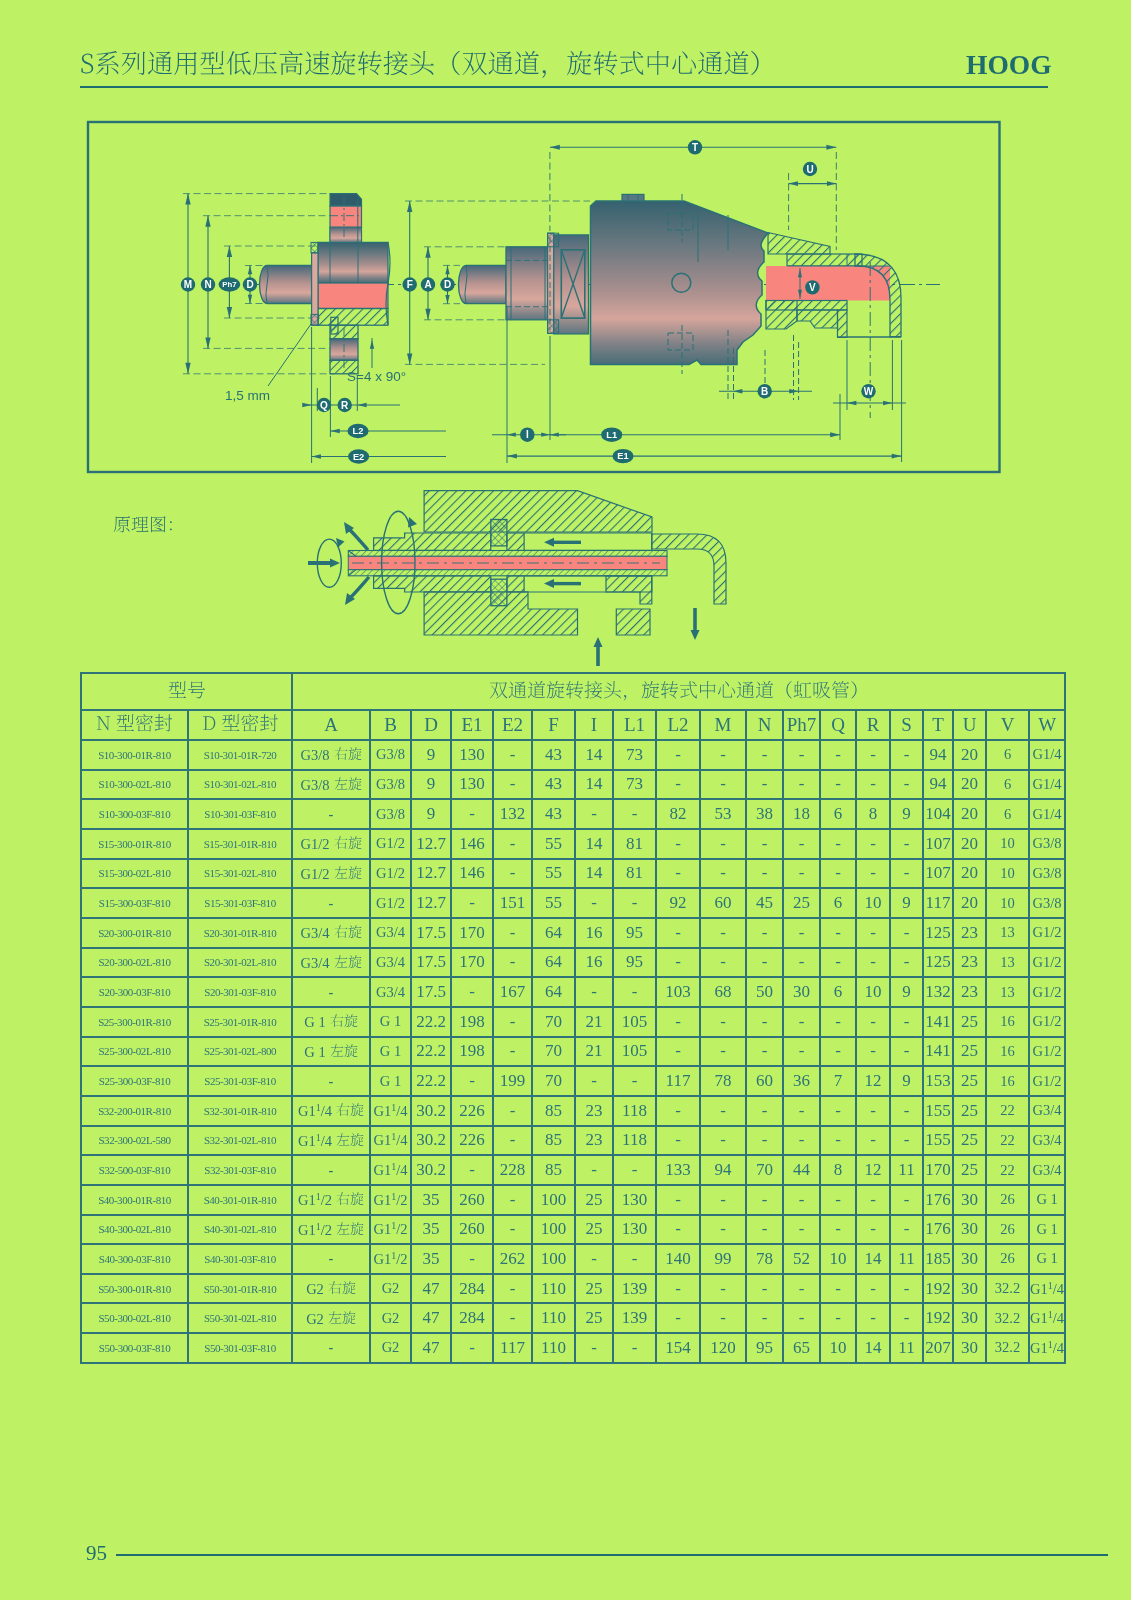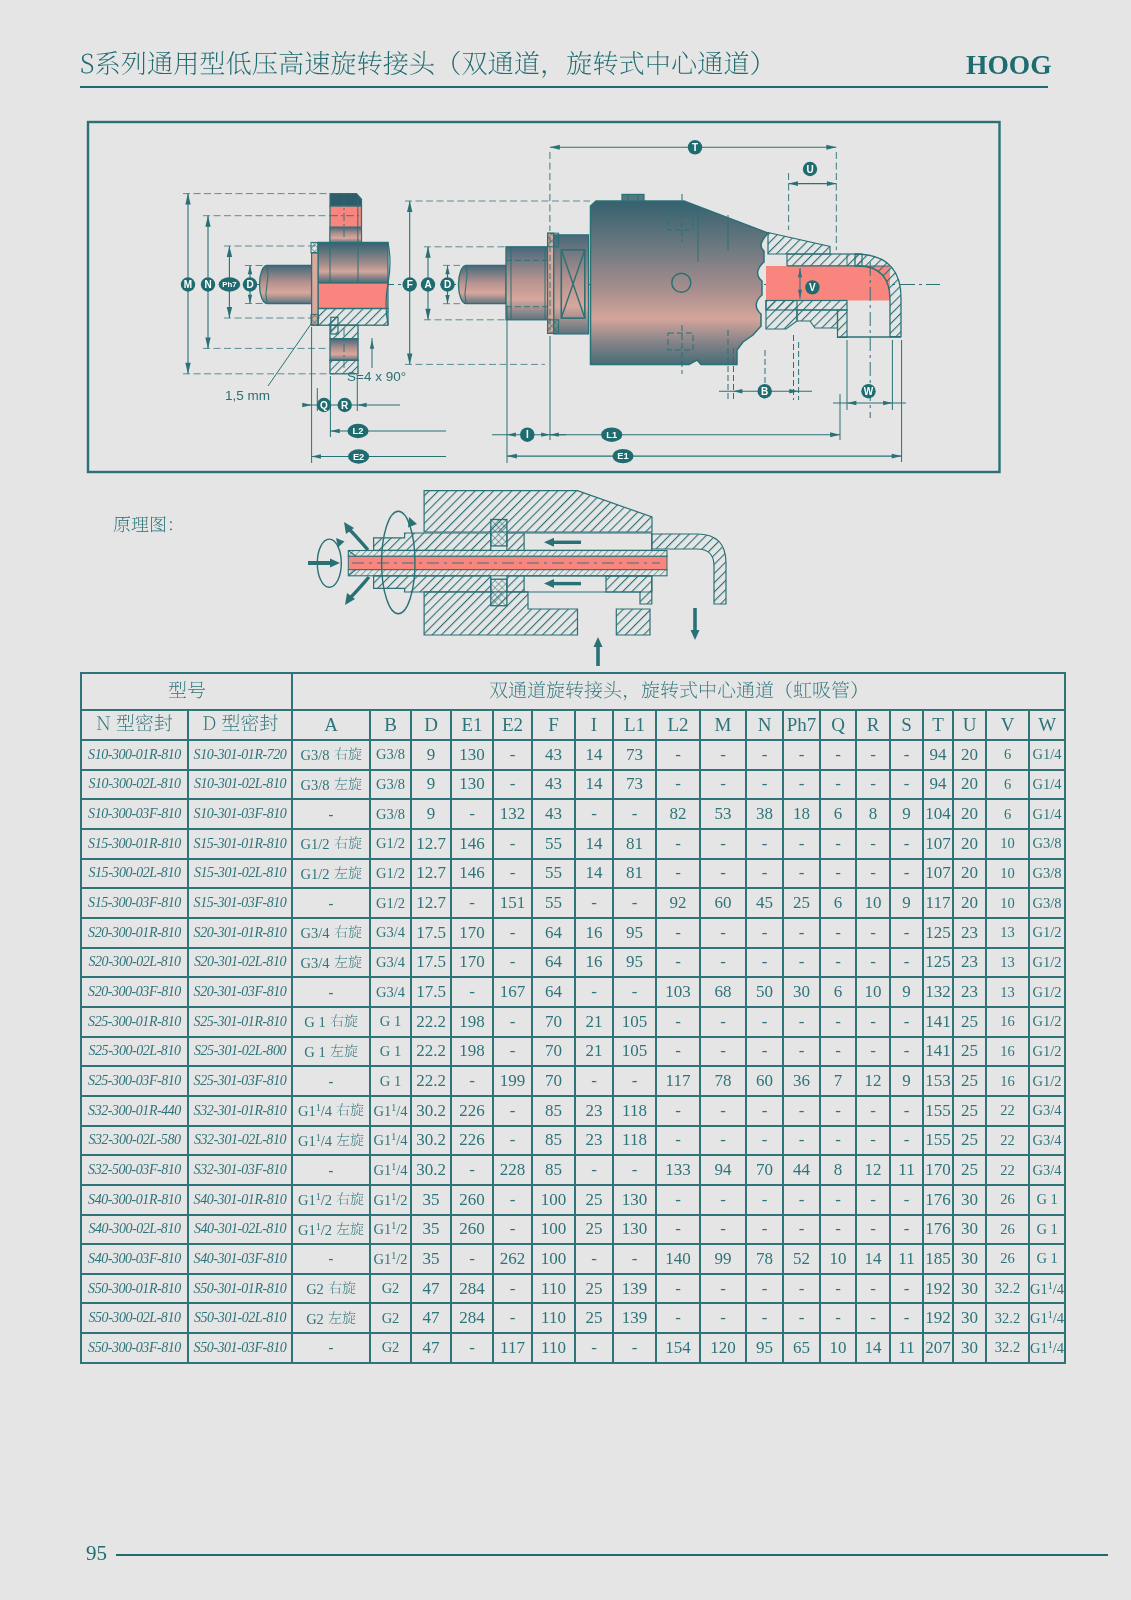--- a/index.html
+++ b/index.html
@@ -1,30 +1,30 @@
 <!DOCTYPE html>
 <html><head><meta charset="utf-8">
 <style>
 html,body{margin:0;padding:0;background:#f8867f;}
-#page{position:relative;width:1131px;height:1600px;background:#e5e5e5;overflow:hidden;
+#page{position:relative;width:1131px;height:1600px;background:#bef264;overflow:hidden;
  font-family:"Liberation Serif",serif;}
 #title{position:absolute;left:80px;top:47px;}
 #hoog{position:absolute;left:966px;top:49px;font-family:"Liberation Serif",serif;
  font-weight:bold;font-size:27.5px;color:#1e6b70;letter-spacing:0;}
 #rule{position:absolute;left:80px;top:86px;width:968px;height:2.4px;background:#1e6b70;}
 #dwg{position:absolute;left:0;top:0;}
 #tblwrap{position:absolute;left:80px;top:672px;}
 table{border-collapse:collapse;table-layout:fixed;width:985px;}
 td{border:2px solid #2e7479;text-align:center;vertical-align:middle;color:#2d747a;
  font-size:17px;padding:0;overflow:hidden;white-space:nowrap;}
 tr{height:29.67px;}
 tr.h1{height:37px;}
 tr.h2{height:27px;}
 tr.h2 td{font-size:19px;}
-td.mod{font-size:14px;letter-spacing:-0.45px;font-style:italic;}
+td.mod{font-size:11px;letter-spacing:-0.45px;}
 td.sm{font-size:14.5px;}
 td.ac{font-size:14.5px;}
 .sup{font-size:10px;vertical-align:5px;}
 .dash{font-weight:bold;}
 #pageno{position:absolute;left:86px;top:1541px;font-size:21px;color:#1e6b70;}
 #footline{position:absolute;left:116px;top:1554px;width:992px;height:2px;background:#1e6b70;}
 svg{display:inline-block}
 </style></head>
 <body>
 <div id="page">
@@ -708,21 +708,21 @@
             <td>7</td>
             <td>12</td>
             <td>9</td>
             <td>153</td>
             <td>25</td>
             <td class="sm">16</td>
             <td class="sm">G1/2</td>
           </tr>
 
 <tr>
-            <td class="mod">S32-300-01R-440</td>
+            <td class="mod">S32-200-01R-810</td>
             <td class="mod">S32-301-01R-810</td>
             <td class="ac"><span class="acl">G1<span class="sup">1</span>/4<svg width="28" height="17" viewBox="0 -14 28 17" style="overflow:visible;vertical-align:-2px;margin-left:4px">
                   <path fill="#2d747a" d="M0.6 -8.6H11.7L12.3 -9.4Q12.3 -9.4 12.4 -9.3Q12.5 -9.2 12.7 -9.0Q12.9 -8.9 13.1 -8.7Q13.3 -8.6 13.4 -8.4Q13.4 -8.2 13.1 -8.2H0.7ZM5.8 -11.7 7.1 -11.4Q7.0 -11.3 6.9 -11.2Q6.8 -11.1 6.5 -11.1Q6.2 -10.0 5.7 -8.7Q5.3 -7.4 4.6 -6.2Q3.9 -5.0 2.9 -3.9Q2.0 -2.8 0.7 -2.0L0.6 -2.2Q1.7 -3.0 2.6 -4.1Q3.4 -5.2 4.1 -6.5Q4.7 -7.8 5.2 -9.1Q5.6 -10.4 5.8 -11.7ZM4.0 -5.1V-5.5L4.8 -5.1H10.9L11.2 -5.6L12.1 -4.9Q12.1 -4.8 11.9 -4.7Q11.8 -4.7 11.6 -4.6V0.6Q11.6 0.7 11.4 0.8Q11.2 0.9 11.0 0.9H10.9V-4.7H4.7V0.8Q4.7 0.8 4.5 0.9Q4.4 1.0 4.1 1.0H4.0ZM4.4 -0.6H11.3V-0.2H4.4Z M16.5 -11.7Q17.1 -11.4 17.4 -11.1Q17.8 -10.7 17.9 -10.4Q18.1 -10.1 18.1 -9.8Q18.1 -9.6 18.1 -9.4Q18.0 -9.3 17.8 -9.3Q17.7 -9.2 17.5 -9.4Q17.5 -9.7 17.3 -10.2Q17.1 -10.6 16.8 -10.9Q16.6 -11.3 16.3 -11.6ZM17.1 -8.8Q17.1 -7.4 17.1 -6.1Q17.0 -4.8 16.8 -3.5Q16.5 -2.3 16.1 -1.1Q15.6 0.0 14.7 1.0L14.4 0.8Q15.2 -0.2 15.6 -1.4Q16.0 -2.5 16.2 -3.8Q16.3 -5.0 16.4 -6.3Q16.4 -7.5 16.4 -8.8ZM19.2 -6.4V-6.0H16.6V-6.4ZM18.7 -6.4 19.1 -6.8 20.0 -6.1Q19.9 -6.0 19.4 -5.9Q19.4 -4.5 19.3 -3.4Q19.2 -2.4 19.1 -1.6Q19.0 -0.8 18.8 -0.3Q18.6 0.2 18.4 0.4Q18.2 0.7 17.9 0.8Q17.5 0.9 17.2 0.9Q17.2 0.7 17.2 0.6Q17.1 0.5 17.0 0.4Q16.9 0.3 16.6 0.3Q16.3 0.2 16.0 0.2L16.0 -0.1Q16.3 -0.1 16.6 -0.1Q16.9 -0.0 17.1 -0.0Q17.4 0.0 17.5 0.0Q17.7 0.0 17.8 -0.0Q17.9 -0.1 18.0 -0.2Q18.3 -0.5 18.5 -2.0Q18.8 -3.6 18.8 -6.4ZM19.4 -9.7Q19.4 -9.7 19.5 -9.6Q19.6 -9.5 19.8 -9.4Q20.0 -9.3 20.1 -9.1Q20.3 -8.9 20.5 -8.8Q20.4 -8.6 20.1 -8.6H14.7L14.6 -9.0H18.8ZM22.9 -11.4Q22.8 -11.3 22.7 -11.2Q22.6 -11.1 22.4 -11.1Q22.0 -9.9 21.4 -8.8Q20.9 -7.7 20.1 -7.0L19.9 -7.1Q20.3 -7.7 20.7 -8.4Q21.0 -9.1 21.3 -10.0Q21.6 -10.8 21.7 -11.7ZM26.4 -10.1Q26.4 -10.1 26.5 -10.0Q26.6 -10.0 26.7 -9.8Q26.9 -9.7 27.1 -9.5Q27.3 -9.4 27.4 -9.2Q27.4 -9.0 27.0 -9.0H21.3V-9.4H25.8ZM21.3 -3.0Q21.6 -1.7 22.2 -1.1Q22.7 -0.4 23.5 -0.1Q24.3 0.1 25.4 0.1Q25.6 0.1 26.0 0.1Q26.4 0.1 26.8 0.1Q27.1 0.1 27.4 0.1V0.3Q27.2 0.3 27.1 0.4Q27.0 0.6 27.0 0.8Q26.8 0.8 26.5 0.8Q26.2 0.8 25.9 0.8Q25.5 0.8 25.3 0.8Q24.2 0.8 23.4 0.4Q22.6 0.1 22.0 -0.6Q21.4 -1.4 21.0 -2.9ZM22.1 -5.0Q22.1 -4.7 21.6 -4.7Q21.5 -3.3 21.2 -2.1Q20.8 -1.0 20.3 -0.2Q19.7 0.6 18.9 1.2L18.7 1.0Q19.8 -0.0 20.4 -1.5Q20.9 -3.0 21.0 -5.1ZM26.0 -4.6Q26.0 -4.6 26.1 -4.6Q26.2 -4.5 26.4 -4.4Q26.5 -4.2 26.7 -4.1Q26.9 -3.9 27.0 -3.8Q27.0 -3.6 26.7 -3.6H23.5V-4.0H25.5ZM23.8 -7.3V0.2L23.2 0.0V-7.3ZM25.9 -7.3 26.4 -7.7 27.2 -6.9Q27.2 -6.8 27.0 -6.8Q26.9 -6.8 26.7 -6.8Q26.5 -6.5 26.3 -6.2Q26.0 -5.9 25.8 -5.6Q25.5 -5.4 25.3 -5.2L25.0 -5.3Q25.2 -5.5 25.4 -5.9Q25.6 -6.3 25.8 -6.6Q26.0 -7.0 26.1 -7.3ZM26.4 -7.3V-6.9H20.7L20.6 -7.3Z"></path>
                 </svg></span></td>
             <td class="sm">G1<span class="sup">1</span>/4</td>
             <td>30.2</td>
             <td>226</td>
             <td>-</td>
             <td>85</td>
             <td>23</td>

